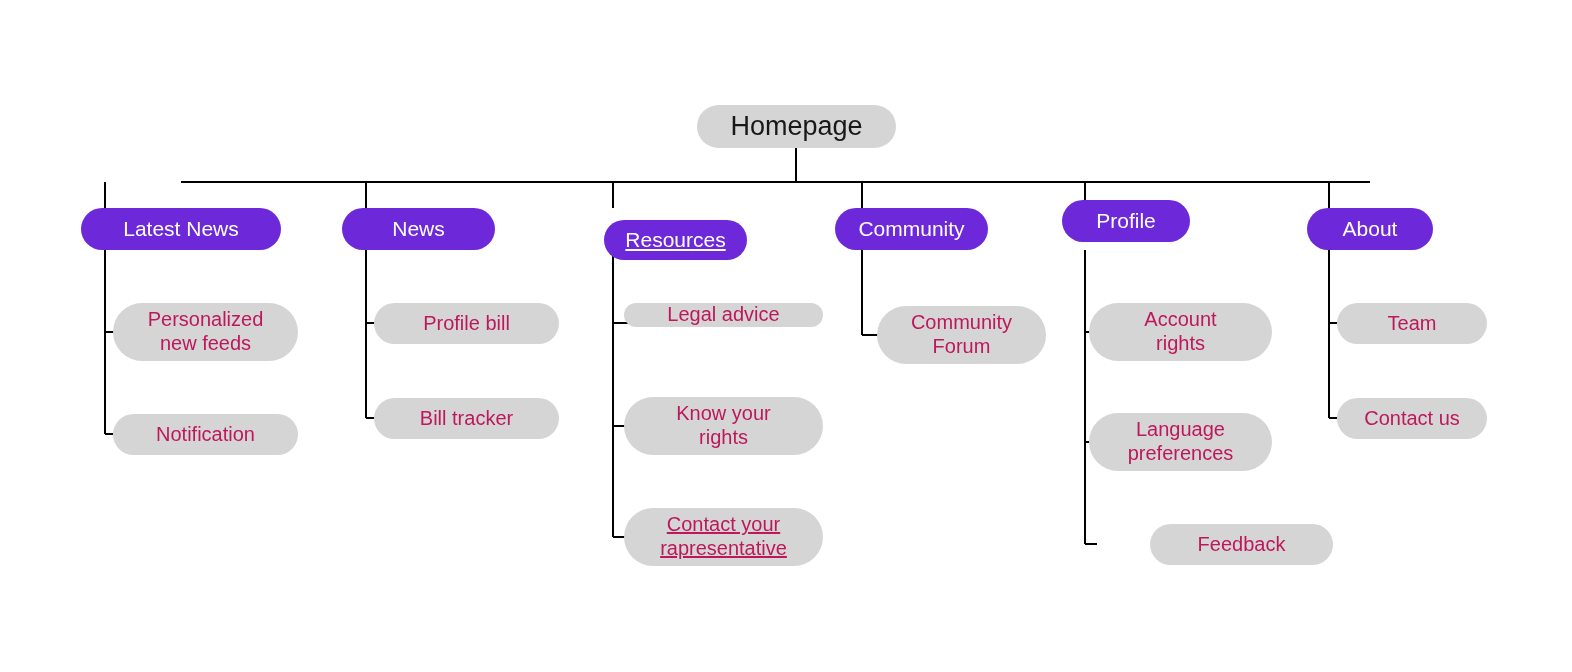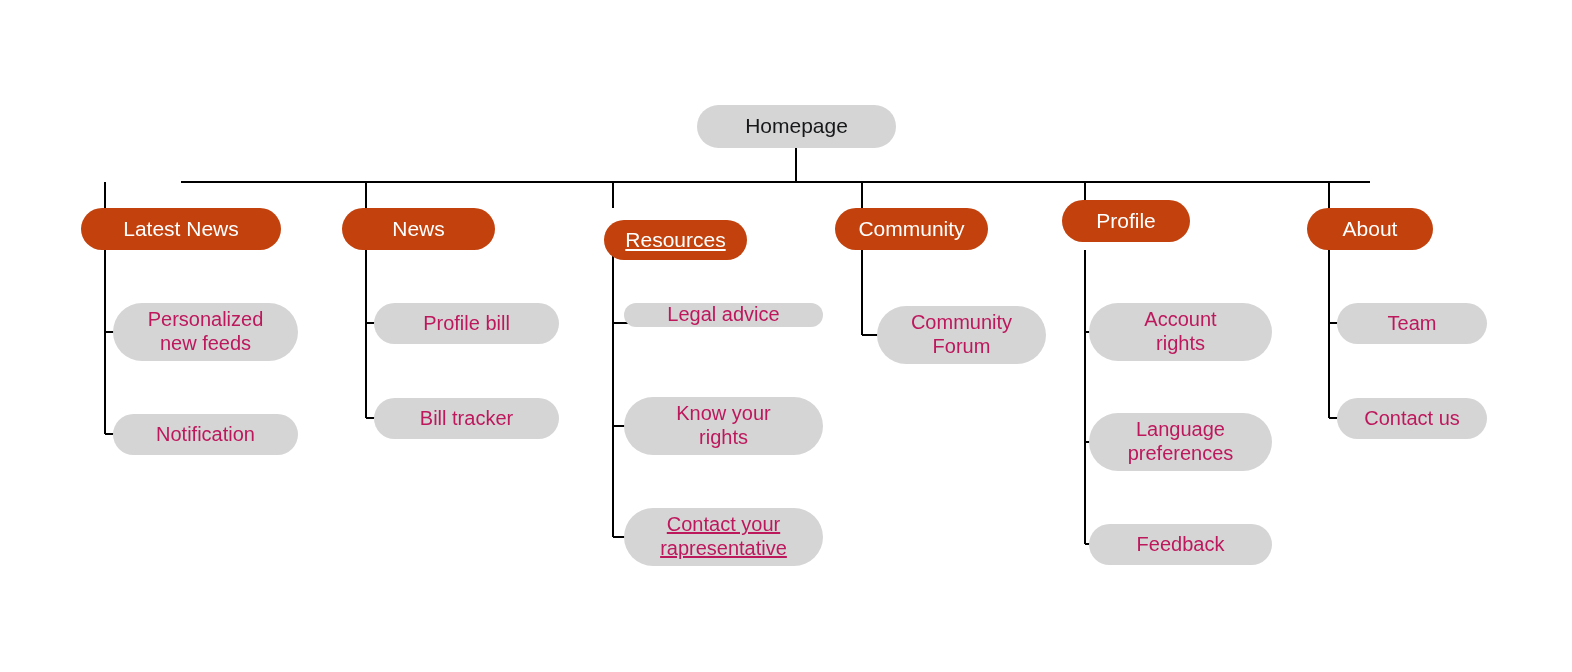--- a/index.html
+++ b/index.html
@@ -34,24 +34,24 @@
     justify-content: center;
     text-align: center;
     border-radius: 999px;
     line-height: 1.18;
     white-space: pre-line;
     padding: 0 10px;
   }
   .node-root {
     background: #d5d5d5;
     color: #17181a;
-    font-size: 21px;
+    font-size: 27px;
   }
   .node-primary {
-    background: #c2410c;
+    background: #6d28d9;
     color: #ffffff;
     font-size: 21px;
   }
   .node-leaf {
     background: #d5d5d5;
     color: #be185d;
     font-size: 20px;
   }
 </style>
 </head>
@@ -105,19 +105,19 @@
       <div class="node node-leaf" style="left: 624px; top: 508px; width: 199px; height: 58px; text-decoration: underline;">Contact your
 rapresentative</div>
       <div class="node node-primary" style="left: 835px; top: 208px; width: 153px; height: 42px;">Community</div>
       <div class="node node-leaf" style="left: 877px; top: 306px; width: 169px; height: 58px;">Community
 Forum</div>
       <div class="node node-primary" style="left: 1062px; top: 200px; width: 128px; height: 42px;">Profile</div>
       <div class="node node-leaf" style="left: 1089px; top: 303px; width: 183px; height: 58px;">Account
 rights</div>
       <div class="node node-leaf" style="left: 1089px; top: 413px; width: 183px; height: 58px;">Language
 preferences</div>
-      <div class="node node-leaf" style="left: 1089px; top: 524px; width: 183px; height: 41px;">Feedback</div>
+      <div class="node node-leaf" style="left: 1150px; top: 524px; width: 183px; height: 41px;">Feedback</div>
       <div class="node node-primary" style="left: 1307px; top: 208px; width: 126px; height: 42px;">About</div>
       <div class="node node-leaf" style="left: 1337px; top: 303px; width: 150px; height: 41px;">Team</div>
       <div class="node node-leaf" style="left: 1337px; top: 398px; width: 150px; height: 41px;">Contact us</div>
     </div>
 
 </div>
 
 </body></html>

